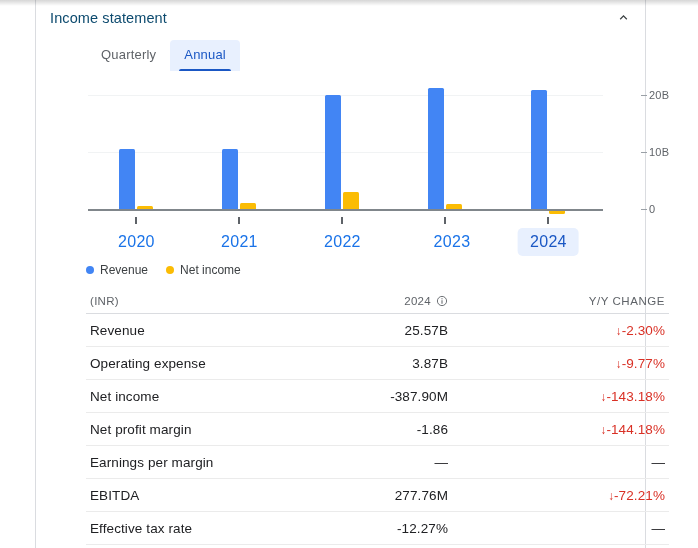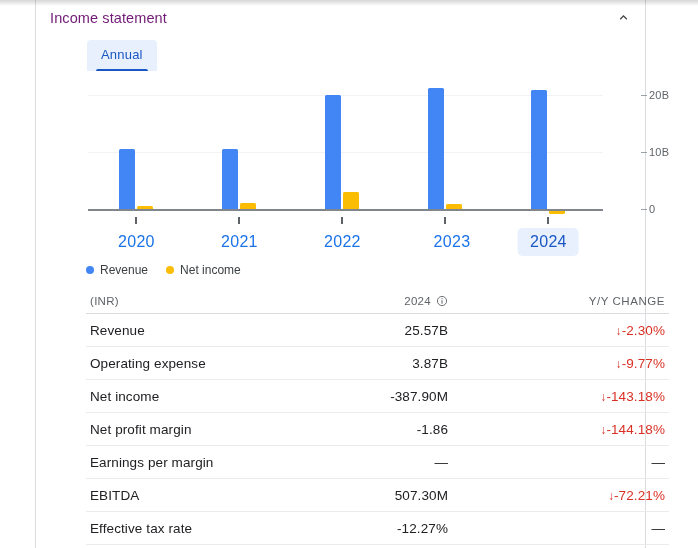--- a/index.html
+++ b/index.html
@@ -57,21 +57,21 @@
   }
 
   .card-header {
     position: relative;
     height: 32px;
     padding: 8px 16px 0 14px;
     box-sizing: border-box;
   }
   .card-title {
     font-size: 14.5px;
-    color: #701a75;
+    color: #0c4a6e;
     font-weight: 400;
     letter-spacing: .1px;
     line-height: 20px;
   }
   .collapse-btn {
     position: absolute;
     right: 9px;
     top: 4px;
     width: 26px;
     height: 26px;
@@ -313,20 +313,21 @@
     <div class="card-header">
       <div class="card-title">Income statement</div>
       <div class="collapse-btn">
         <svg width="15" height="15" viewBox="0 0 24 24" aria-hidden="true">
           <path d="M7.4 15.4 12 10.8l4.6 4.6 1.4-1.4-6-6-6 6z" fill="#3c4043"></path>
         </svg>
       </div>
     </div>
 
     <div class="tabs">
+      <div class="tab">Quarterly</div>
       <div class="tab active">Annual</div>
     </div>
 
     <div class="chart-wrap">
       <div class="plot" id="plot">
           <div class="ytick" style="top: 131.429px;"></div>
           <div class="ylab" style="top: 131.429px;">0</div>
           <div class="gridline" style="top: 74.2857px;"></div>
           <div class="ytick" style="top: 74.2857px;"></div>
           <div class="ylab" style="top: 74.2857px;">10B</div>
@@ -406,21 +407,21 @@
             <div class="c-value">-1.86</div>
             <div class="c-change"><span class="arrow-down">↓</span>-144.18%</div>
           </div>
           <div class="trow">
             <div class="c-label">Earnings per margin</div>
             <div class="c-value">—</div>
             <div class="c-change flat">—</div>
           </div>
           <div class="trow">
             <div class="c-label">EBITDA</div>
-            <div class="c-value">507.30M</div>
+            <div class="c-value">277.76M</div>
             <div class="c-change"><span class="arrow-down">↓</span>-72.21%</div>
           </div>
           <div class="trow">
             <div class="c-label">Effective tax rate</div>
             <div class="c-value">-12.27%</div>
             <div class="c-change flat">—</div>
           </div>
         </div>
     </div>
 

